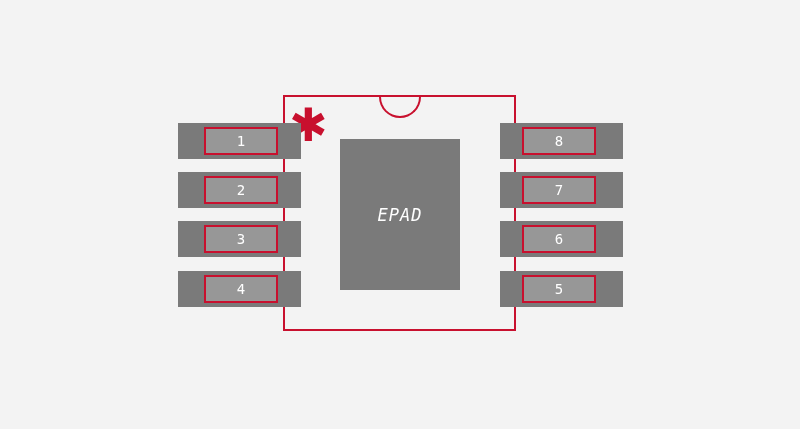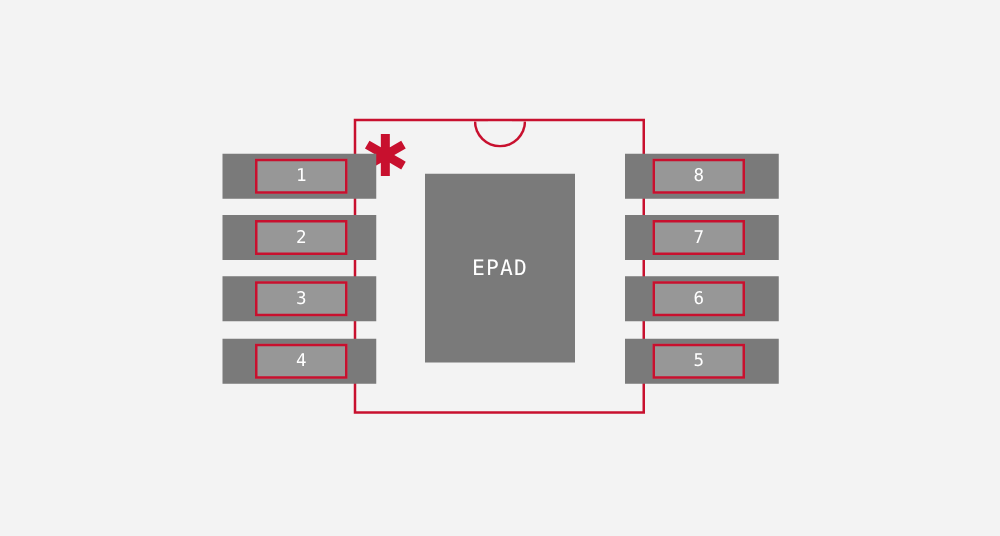--- a/index.html
+++ b/index.html
@@ -42,20 +42,21 @@
   
   .epad{
     position:absolute;
     left:340px;top:139px;
     width:120px;height:151px;
     background:var(--gray,#7a7a7a);
     color:#fff;
     display:flex;align-items:center;justify-content:center;
     font-size:17px;
     letter-spacing:1px;
+    font-style:italic;
   }
   
   .pad{
     position:absolute;
     width:123px;height:36px;
     background:var(--gray,#7a7a7a);
   }
   .pad.left{left:178px;}
   .pad.right{left:500px;}
   .r1{top:123px;} .r2{top:172px;} .r3{top:221px;} .r4{top:271px;}

